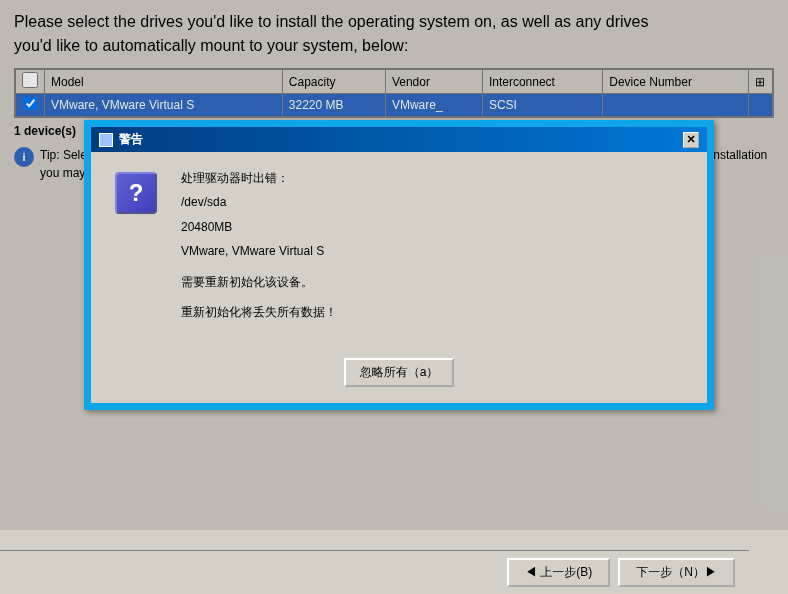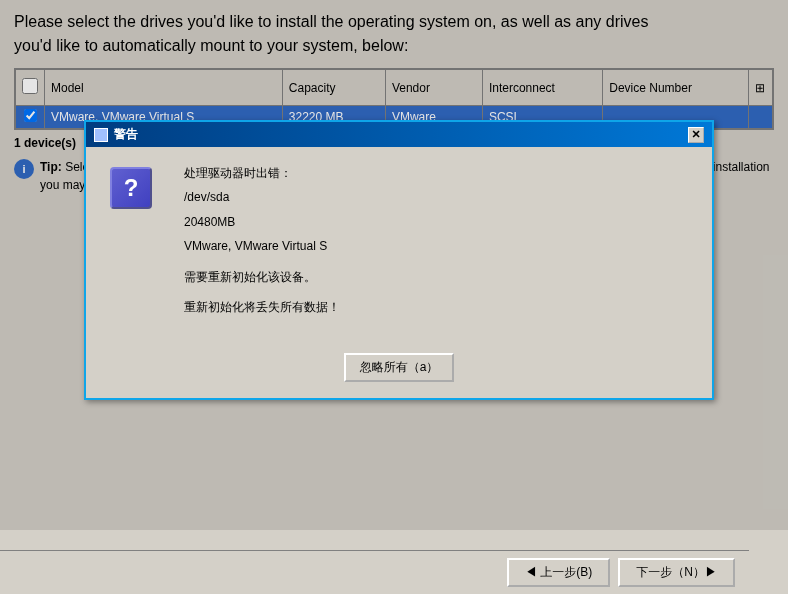--- a/index.html
+++ b/index.html
@@ -34,21 +34,21 @@
       background: #fff;
       margin-bottom: 0;
     }
 
     .drive-table thead tr {
       background: #d4d0c8;
     }
 
     .drive-table th {
       border: 1px solid #808080;
-      padding: 8px 6px;
+      padding: 2px 6px;
       font-weight: normal;
       text-align: left;
       font-size: 12px;
     }
 
     .drive-table td {
       border: 1px solid #808080;
       padding: 3px 6px;
       font-size: 12px;
     }
@@ -96,21 +96,21 @@
       flex-shrink: 0;
       margin-right: 6px;
       margin-top: 1px;
     }
 
     .tip-text {
       line-height: 1.5;
     }
 
     .tip-text strong {
-      font-weight: bold;
+      font-weight: normal;
     }
 
     .bottom-bar {
       position: absolute;
       bottom: 0;
       left: 0;
       width: 749px;
       height: 44px;
       background: #d4d0c8;
       border-top: 1px solid #808080;
@@ -141,21 +141,21 @@
       height: 530px;
       background: rgba(0,0,0,0.1);
     }
 
     .dialog {
       position: absolute;
       top: 120px;
       left: 84px;
       width: 630px;
       background: #d4d0c8;
-      border: 2px solid #0ea5e9;
+      border: 7px solid #0ea5e9;
       box-shadow: 2px 2px 6px rgba(0,0,0,0.4);
     }
 
     .dialog-titlebar {
       background: linear-gradient(to right, #003c80, #0078d7);
       color: #fff;
       padding: 4px 8px;
       font-size: 12px;
       font-weight: bold;
       display: flex;
@@ -189,21 +189,21 @@
       display: flex;
       align-items: center;
       justify-content: center;
       font-size: 11px;
       color: #000;
     }
 
     .dialog-body {
       padding: 16px 20px;
       display: flex;
-      gap: 28px;
+      gap: 20px;
     }
 
     .dialog-icon-area {
       flex-shrink: 0;
       width: 50px;
       display: flex;
       align-items: flex-start;
       justify-content: center;
       padding-top: 4px;
     }

